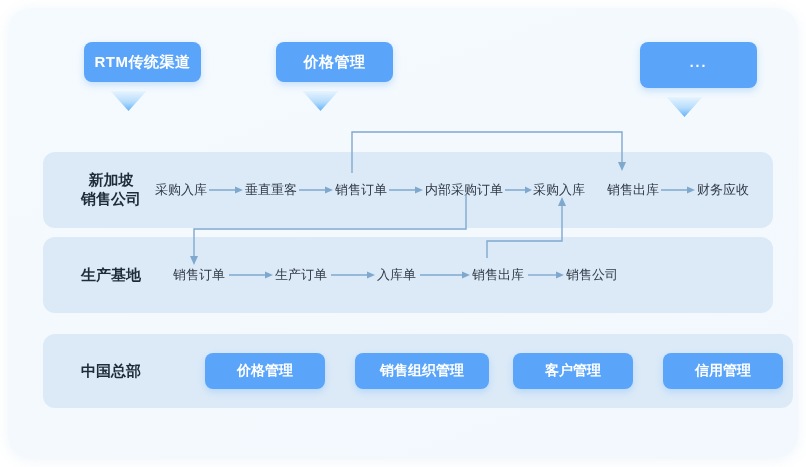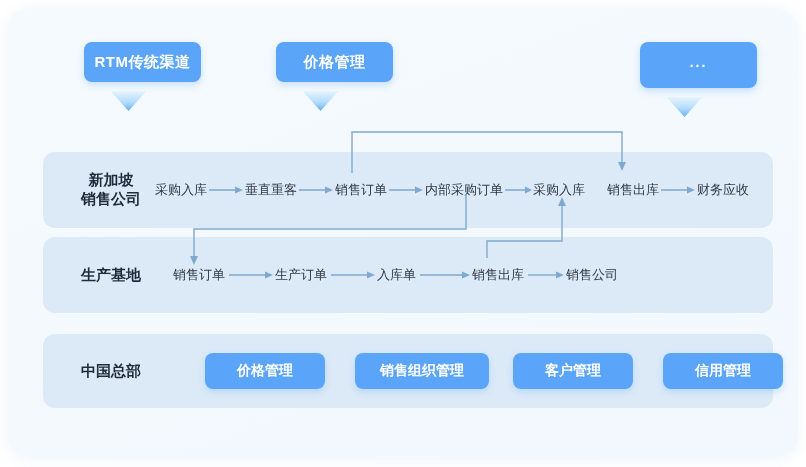--- a/index.html
+++ b/index.html
@@ -264,21 +264,21 @@
             <svg width="42" height="10">
               <line x1="4" y1="5" x2="32" y2="5" stroke="#7fa8cf" stroke-width="1.4"></line>
               <polygon points="32,1.5 40,5 32,8.5" fill="#7fa8cf"></polygon>
             </svg>
           </span>
 
         <span class="step">销售公司</span>
       </div>
     </div>
 
-    <div class="band" style="top:326px; height:74px;">
+    <div class="band" style="top:326px; height:74px;padding-left:20px;">
       <div class="band-title">
         <span>中国总部</span>
       </div>
 
       <div class="hq-btn" style="left:312px; top:19px; width:134px;">销售组织管理</div>
       <div class="hq-btn" style="left:162px; top:19px; width:120px;">价格管理</div>
       <div class="hq-btn" style="left:620px; top:19px; width:120px;">信用管理</div>
       <div class="hq-btn" style="left:470px; top:19px; width:120px;">客户管理</div>
     </div>
 

